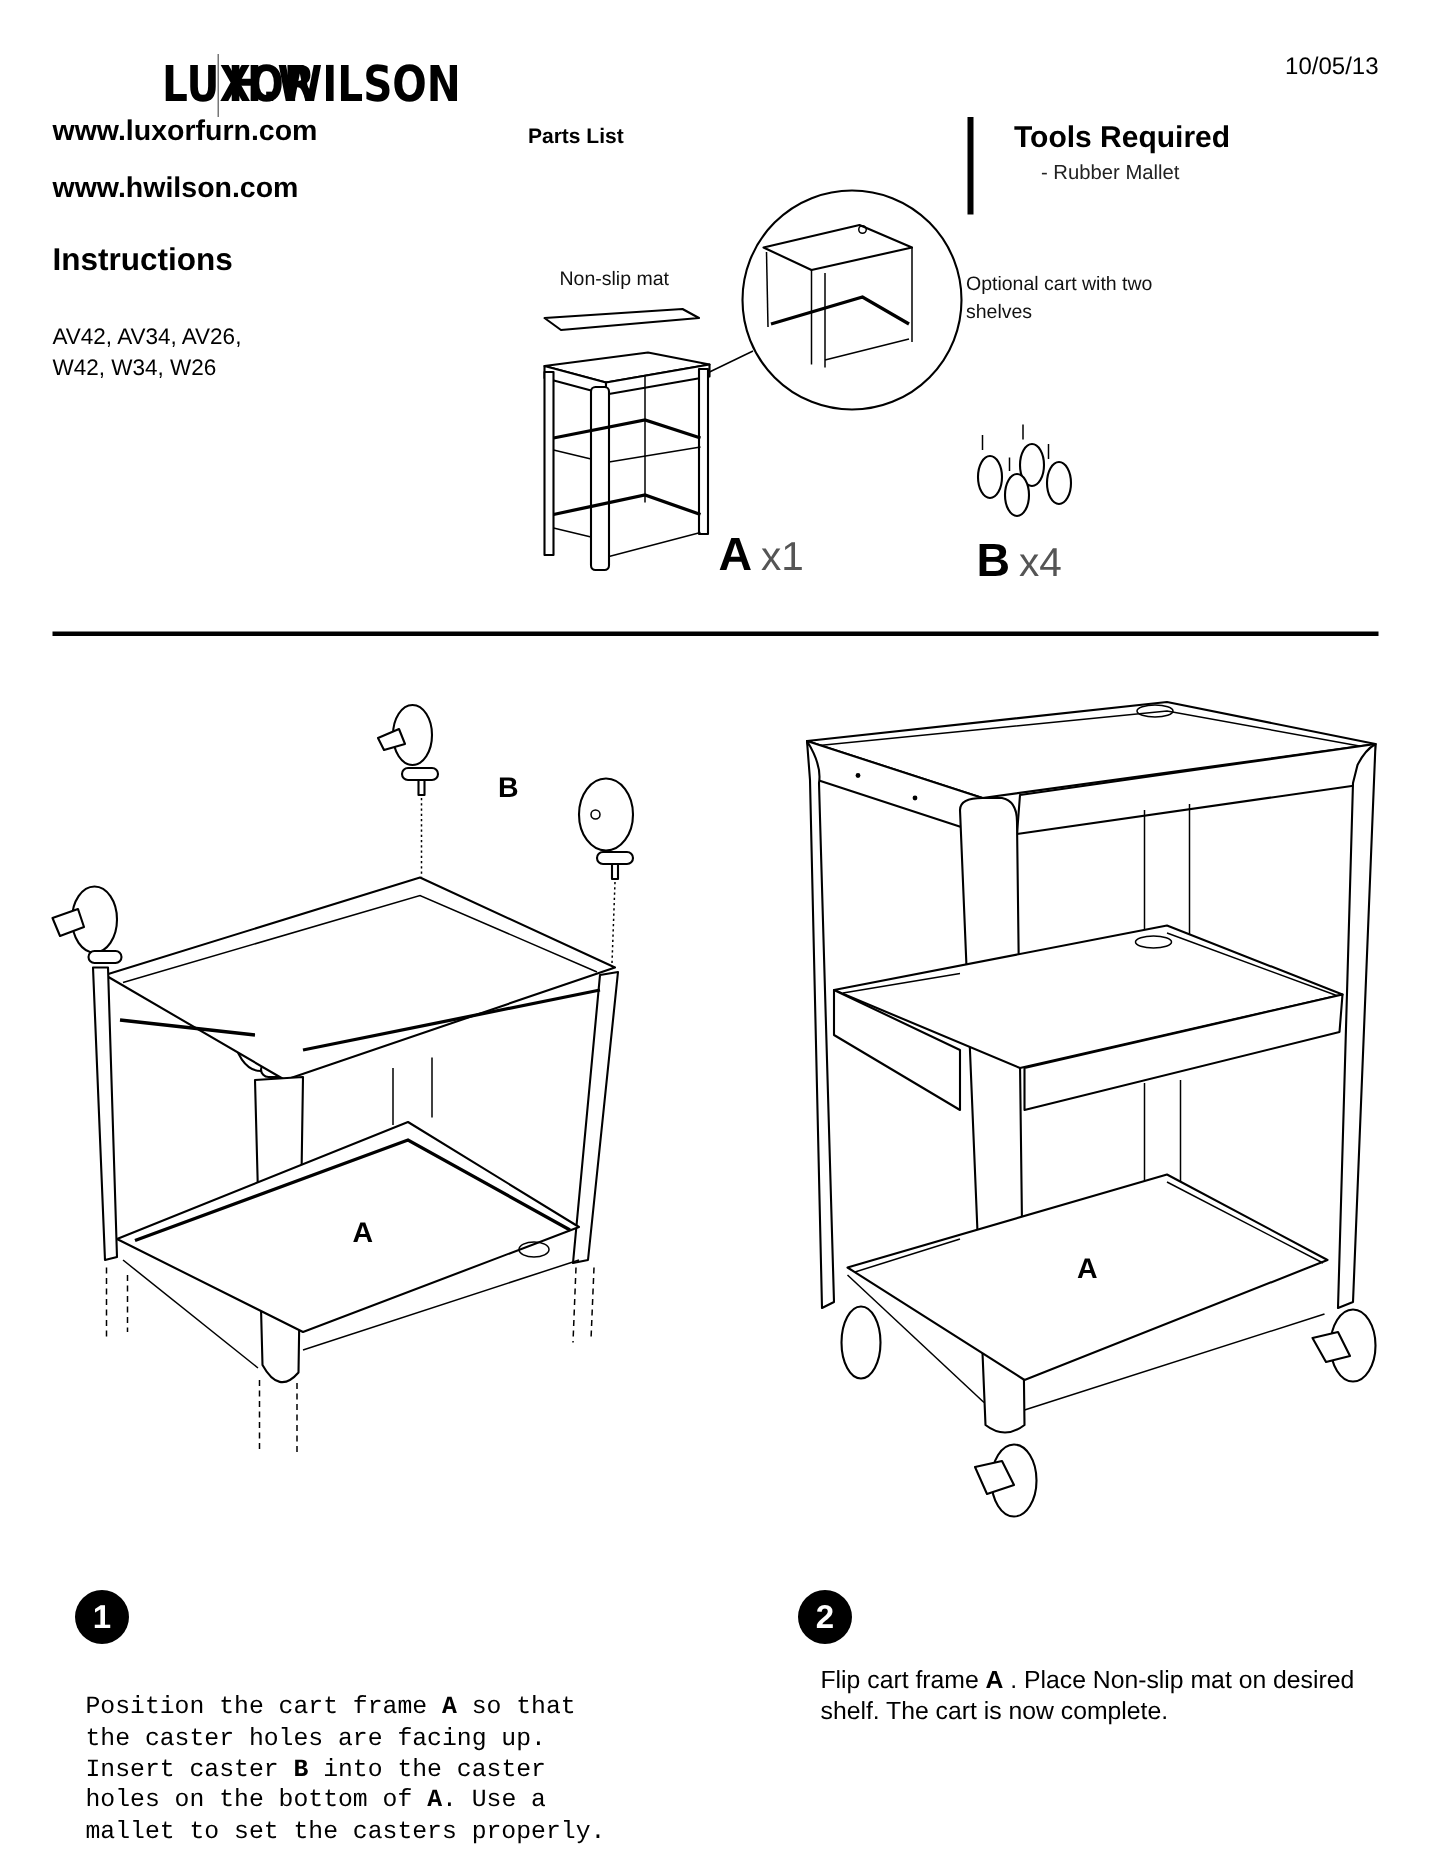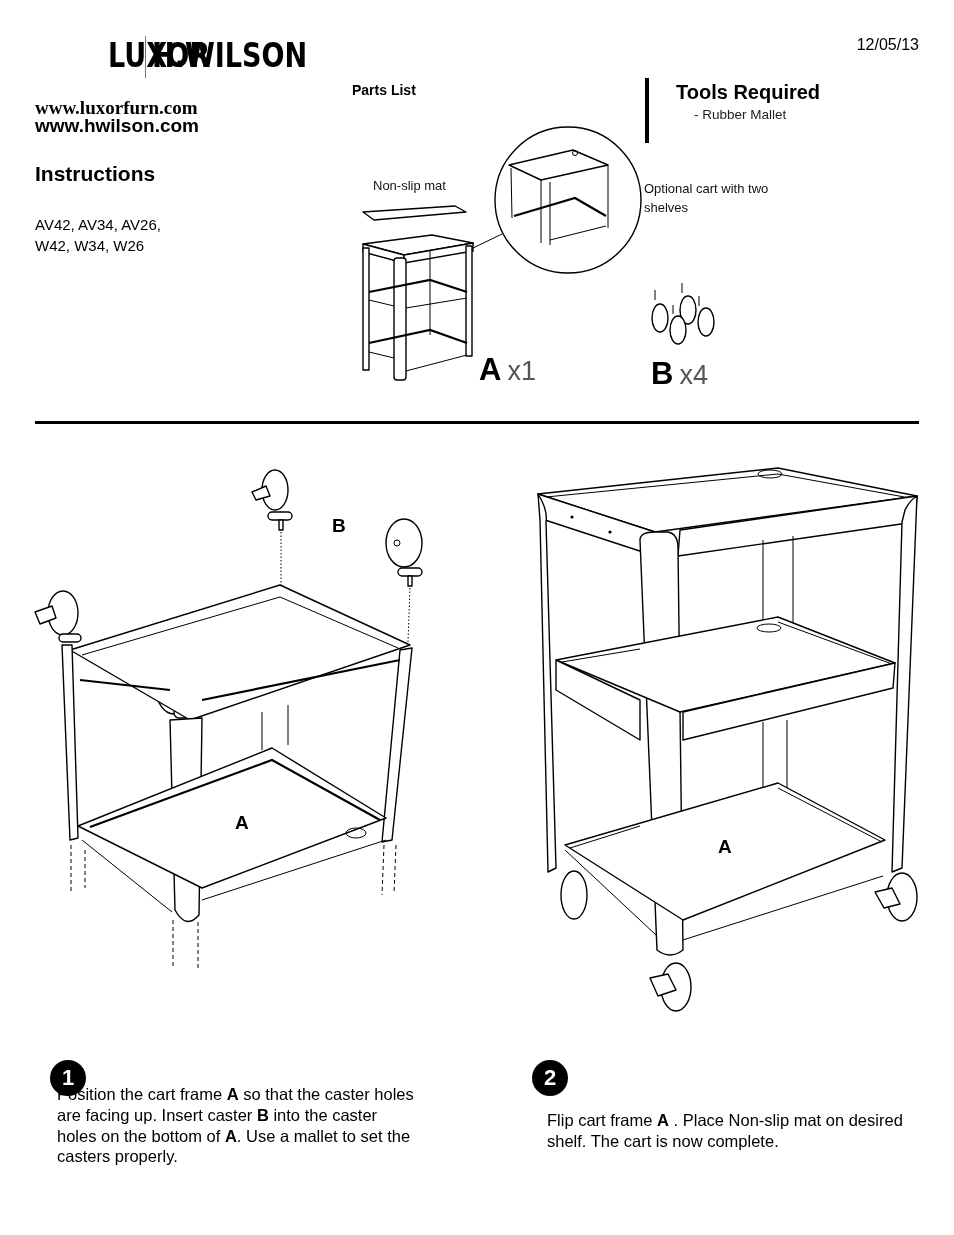--- a/index.html
+++ b/index.html
@@ -12,21 +12,21 @@
   .logo-word { font-family: "DejaVu Sans", sans-serif; font-weight: bold; font-size: 33px;
                letter-spacing: 0px; transform: scaleX(0.82); transform-origin: left center;
                line-height: 44px; white-space: nowrap; }
   .logo-left { display: inline-block; }
   .logo-divider { position: absolute; left: 110px; top: 2px; width: 1px; height: 42px; background: #777; }
   .logo-right { position: absolute; left: 117px; top: 0; }
 
   .date { right: 35px; top: 36px; font-size: 16px; }
 
   .url { left: 35px; font-weight: bold; font-size: 19px; line-height: 27px; }
-  .url1 { top: 94px; font-family: Liberation Serif, serif; }
+  .url1 { top: 74px; }
   .url2 { top: 112px; }
 
   .doc-title { left: 35px; top: 160px; font-weight: bold; font-size: 21px; line-height: 28px;
                text-decoration: underline; text-underline-offset: 3px; text-decoration-thickness: 1.5px; }
   .models { left: 35px; top: 214px; font-size: 15px; line-height: 21px; }
 
   .parts-title { left: 352px; top: 82px; font-weight: bold; font-size: 14px; }
   .tools-bar { left: 645px; top: 78px; width: 4px; height: 65px; background: #000; }
   .tools-title { left: 676px; top: 81px; font-weight: bold; font-size: 20px; }
   .tools-item { left: 694px; top: 107px; font-size: 13.5px; color: #222; }
@@ -46,21 +46,21 @@
   .lbl-B1 { left: 332px; top: 515px; }
   .lbl-A1 { left: 235px; top: 812px; }
   .lbl-A2 { left: 718px; top: 836px; }
 
   .step-badge { width: 36px; height: 36px; border-radius: 50%; background: #000; color: #fff;
                 font-weight: bold; font-size: 22px; line-height: 36px; text-align: center; }
   .step1-badge { left: 50px; top: 1060px; }
   .step2-badge { left: 532px; top: 1060px; }
 
   .step-text { font-size: 16.5px; line-height: 20.8px; }
-  .step1-text { left: 57px; top: 1084px; width: 360px; }
+  .step1-text { left: 57px; top: 1128px; width: 360px; font-family: Liberation Mono, monospace; }
   .step2-text { left: 547px; top: 1110px; width: 360px; }
   .step-text b { font-weight: bold; }
 
   svg { position: absolute; overflow: visible; }
   svg .ln { fill: #fff; stroke: #000; stroke-width: 1.4; stroke-linejoin: round; }
   svg .lnt { fill: none; stroke: #000; stroke-width: 1; }
   svg .lnb { fill: none; stroke: #000; stroke-width: 2.2; }
   svg .dash { fill: none; stroke: #000; stroke-width: 1; stroke-dasharray: 4 3; }
   svg .dot { fill: none; stroke: #000; stroke-width: 1; stroke-dasharray: 1.5 2; }
 </style>
@@ -68,21 +68,21 @@
 <body>
 
 <div class="abs logo">
   <div style="position:relative;height:44px;width:270px;text-align:center;">
     <span class="logo-word logo-left">LUXOR</span>
     <span class="logo-divider"></span>
     <span class="logo-word logo-right">H.WILSON</span>
   </div>
 </div>
 
-<div class="abs date">12/05/13</div>
+<div class="abs date">10/05/13</div>
 
 <div class="abs url url1">www.luxorfurn.com</div>
 <div class="abs url url2">www.hwilson.com</div>
 
 <div class="abs doc-title">
   <div style="display:inline-block;">Instructions</div>
 </div>
 <div class="abs models">
   <div>AV42, AV34, AV26,</div>
   <div>W42, W34, W26</div>

